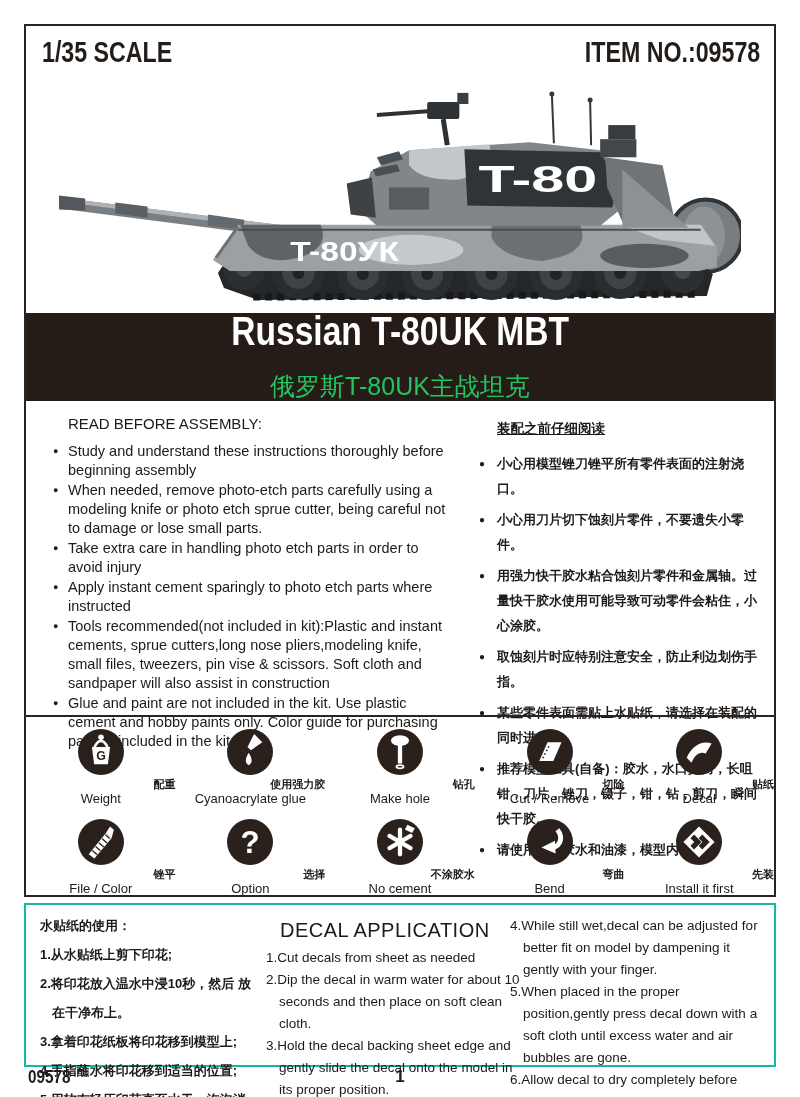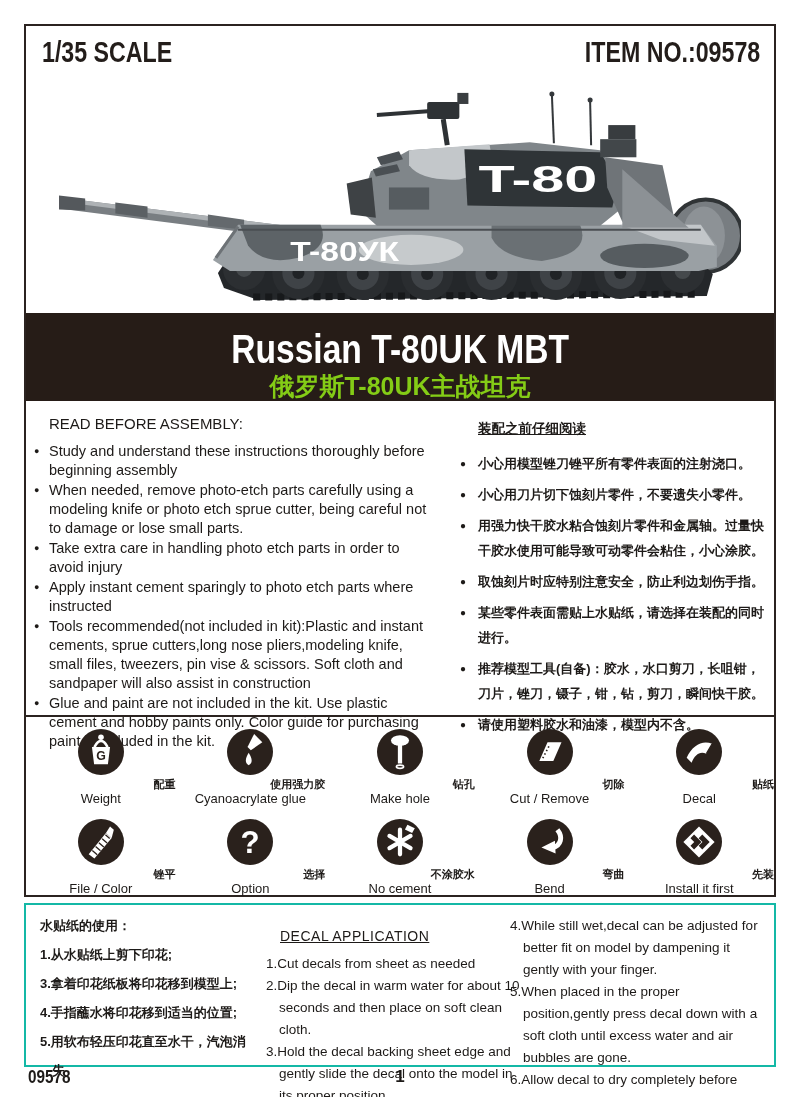--- a/index.html
+++ b/index.html
@@ -10,23 +10,23 @@
   .header-row{position:absolute;top:10px;left:16px;right:14px;height:36px;}
   .scale-label,.item-number{font-weight:bold;font-size:29px;letter-spacing:0;white-space:nowrap;color:#231d1a;}
   .scale-label{position:absolute;left:0;top:0;transform:scaleX(0.8);transform-origin:left center;}
   .item-number{position:absolute;right:0;top:0;transform:scaleX(0.8);transform-origin:right center;}
   .tank-area{position:absolute;top:60px;left:31px;width:684px;height:218px;}
   .tank-area svg{width:100%;height:100%;display:block;}
   
   .title-bar{position:absolute;left:0;top:287px;width:100%;height:88px;background:#261c17;
              display:flex;flex-direction:column;align-items:center;justify-content:flex-end;}
   .title-en{color:#fff;font-weight:bold;font-size:40px;line-height:44px;transform:scaleX(0.84);transform-origin:center;}
-  .title-zh{color:#84cc16;font-size:25px;line-height:30px;margin-top:0;font-weight:bold;}
-  
-  .notes{position:absolute;top:378px;left:8px;right:8px;display:flex;}
+  .title-zh{color:#22c55e;font-size:25px;line-height:30px;margin-top:18px;font-weight:normal;}
+  
+  .notes{position:absolute;top:378px;left:27px;right:8px;display:flex;}
   .col-en{width:400px;font-size:14.5px;line-height:19px;}
   .col-en .notes-heading{margin:10px 0 9px 15px;font-size:15px;}
   .col-en ul,.col-zh ul{list-style:none;margin:0;padding:0;}
   .col-en li{position:relative;padding-left:15px;margin-bottom:1px;}
   .col-en li::before{content:"●";position:absolute;left:0;top:0;font-size:9px;line-height:19px;}
   .col-zh{flex:1;padding-left:26px;font-size:13px;line-height:25px;font-weight:bold;}
   .col-zh .notes-heading{margin:12px 0 10px 18px;font-size:13.5px;text-decoration:underline;}
   .col-zh li{position:relative;padding-left:18px;margin-bottom:6px;}
   .col-zh li::before{content:"●";position:absolute;left:0;top:0;font-size:10px;line-height:25px;}
   
@@ -36,21 +36,21 @@
   .icon-circle{width:46px;height:46px;border-radius:50%;background:#2a211c;margin:0 auto;}
   .icon-circle svg{width:46px;height:46px;display:block;}
   .icon-zh{font-size:11px;font-weight:bold;margin-top:3px;line-height:13px;text-align:right;}
   .icon-en{font-size:13px;line-height:15px;}
   
   .decal-box{position:absolute;left:24px;top:903px;width:748px;height:160px;border:2px solid #14b8a6;background:#fff;}
   .decal-zh{position:absolute;left:14px;top:6px;width:212px;font-size:13px;line-height:29px;font-weight:bold;}
   .decal-zh .decal-heading{margin-bottom:0;}
   .decal-zh div.step{padding-left:12px;text-indent:-12px;}
   .decal-mid{position:absolute;left:240px;top:6px;width:256px;font-size:13.5px;line-height:22px;}
-  .decal-mid .decal-heading{font-size:14px;margin:14px 0 6px 14px;letter-spacing:0.5px;text-decoration:underline;}
+  .decal-mid .decal-heading{font-size:20px;margin:8px 0 6px 14px;letter-spacing:0.5px;}
   .decal-right{position:absolute;left:484px;top:10px;width:252px;font-size:13.5px;line-height:22px;}
   .decal-mid div.step,.decal-right div.step{padding-left:13px;text-indent:-13px;}
   
   .footer-item{position:absolute;left:28px;top:1067px;font-size:18px;font-weight:bold;transform:scaleX(0.85);transform-origin:left center;}
   .footer-page{position:absolute;left:0;top:1067px;width:800px;text-align:center;font-size:17px;font-weight:bold;}
 </style>
 </head>
 <body>
 
 <div class="page">
@@ -316,20 +316,21 @@
         </div>
 
       </div>
     </div>
   </div>
 
   <div class="decal-box">
     <div class="decal-zh">
       <div class="decal-heading">水贴纸的使用：</div>
       <div class="step">1.从水贴纸上剪下印花;</div>
+      <div class="step">2.将印花放入温水中浸10秒，然后 放在干净布上。</div>
       <div class="step">3.拿着印花纸板将印花移到模型上;</div>
       <div class="step">4.手指蘸水将印花移到适当的位置;</div>
       <div class="step">5.用软布轻压印花直至水干，汽泡消失</div>
     </div>
     <div class="decal-mid">
       <div class="decal-heading">DECAL APPLICATION</div>
       <div class="step">1.Cut decals from sheet as needed</div>
       <div class="step">2.Dip the decal in warm water for about 10 seconds and then place on soft clean cloth.</div>
       <div class="step">3.Hold the decal backing sheet edge and gently slide the decal onto the model in its proper position.</div>
     </div>

